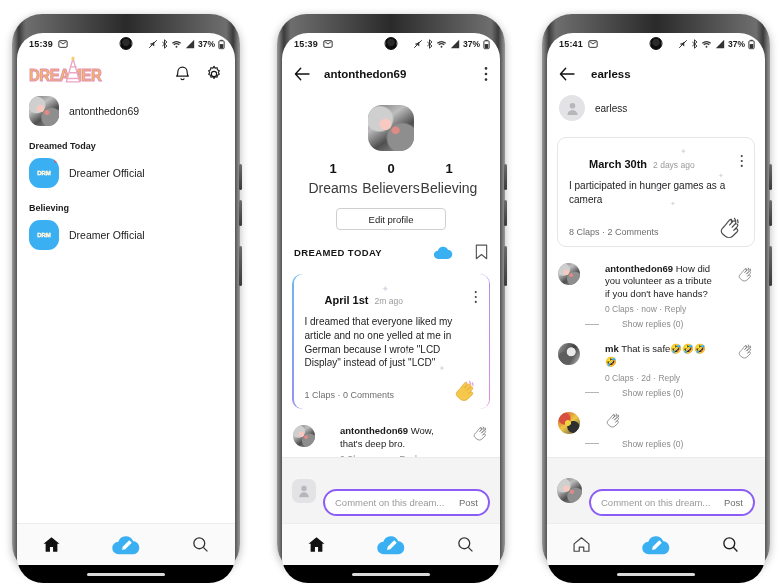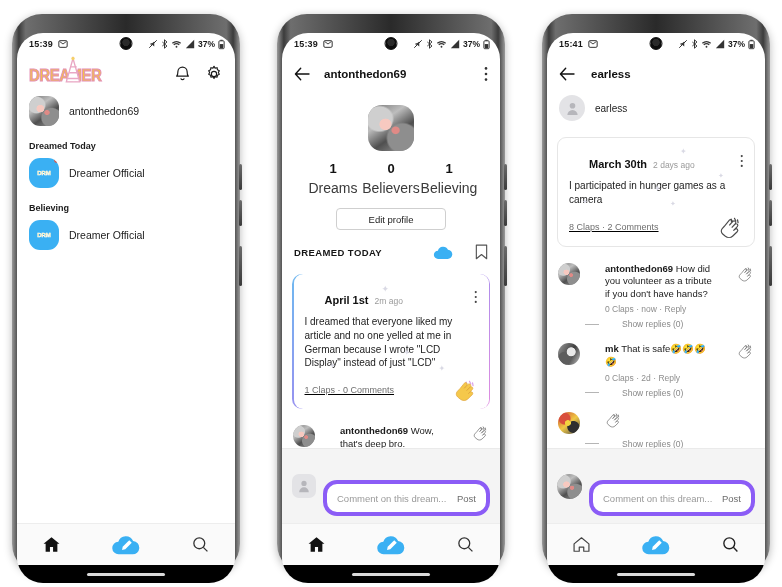--- a/index.html
+++ b/index.html
@@ -171,21 +171,21 @@
   }
   .card.grad > .inner {
     background: #fff; border-radius: 9px; margin: 1.5px; padding: 10px 11px 9px;
     position: relative;
   }
   .card-head { display: flex; align-items: baseline; }
   .card-date { font-size: 11px; font-weight: bold; color: #111; margin-left: 20px; }
   .card-ago { font-size: 8.5px; color: #9a9a9a; margin-left: 6px; margin-top: 12px; }
   .card-head .sp { flex: 1; }
   .card-text { font-size: 10px; line-height: 1.38; color: #1b1b1b; margin-top: 9px; }
-  .card-foot { display: flex; align-items: center; margin-top: 10px; text-decoration: underline; }
+  .card-foot { display: flex; align-items: flex-end; margin-top: 10px; }
   .card-meta { font-size: 9px; color: #6e6e6e; }
   .card-foot .sp { flex: 1; }
   .sparkle { position: absolute; color: #d9d9e4; pointer-events: none; }
 
   
   .comment { display: flex; padding: 8px 11px 2px; gap: 25px; }
   .cmt-main { flex: 1; min-width: 0; }
   .cmt-text { font-size: 9.5px; line-height: 1.33; color: #1b1b1b; }
   .cmt-text b { font-weight: bold; }
   .cmt-sub { font-size: 8.5px; color: #8d8d8d; margin-top: 4px; }
@@ -195,22 +195,22 @@
     cursor: pointer;
   }
   .show-replies .dash { width: 14px; height: 1px; background: #b5b5b5; }
 
   
   .cbox {
     flex: none; display: flex; align-items: center; gap: 7px;
     padding: 7px 10px; background: #f4f4f4; border-top: 1px solid #eaeaea;
   }
   .cbox .field {
-    flex: 1; height: 36px; border-radius: 14px; background: #fff;
-    border: 4px solid #8b5cf6; display: flex; align-items: center;
+    flex: 1; height: 27px; border-radius: 14px; background: #fff;
+    border: 2px solid #8b5cf6; display: flex; align-items: center;
     padding: 0 10px;
     margin-top: 24px;
   }
   .cbox .ph { flex: 1; font-size: 9.5px; color: #9a9a9a; }
   .cbox .post { font-size: 9.5px; color: #6c6c6c; cursor: pointer; }
 
   
   .navbar {
     flex: none; height: 42px; background: #fafafa;
     border-top: 1px solid #ededed;

